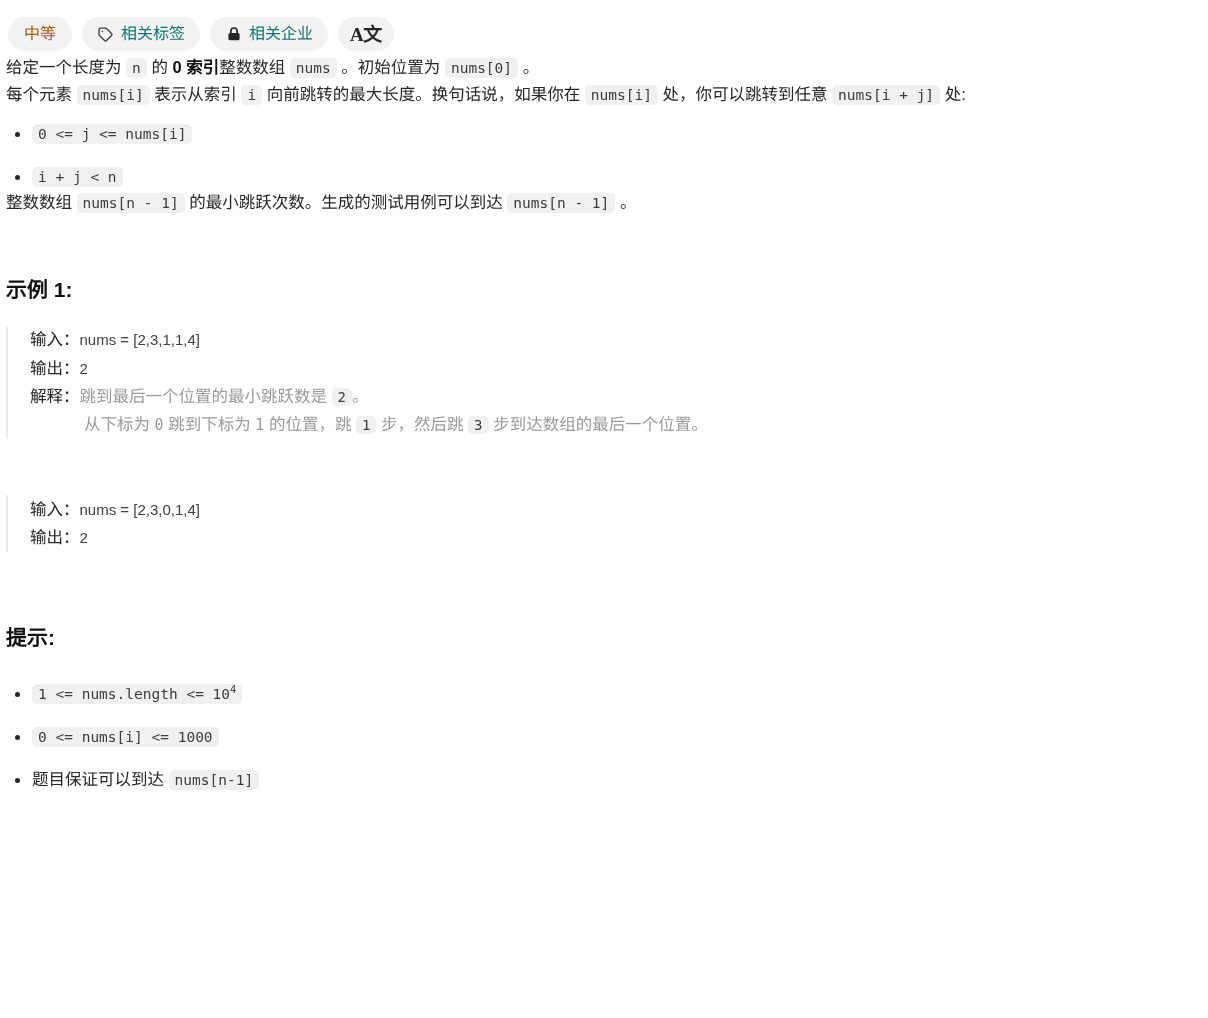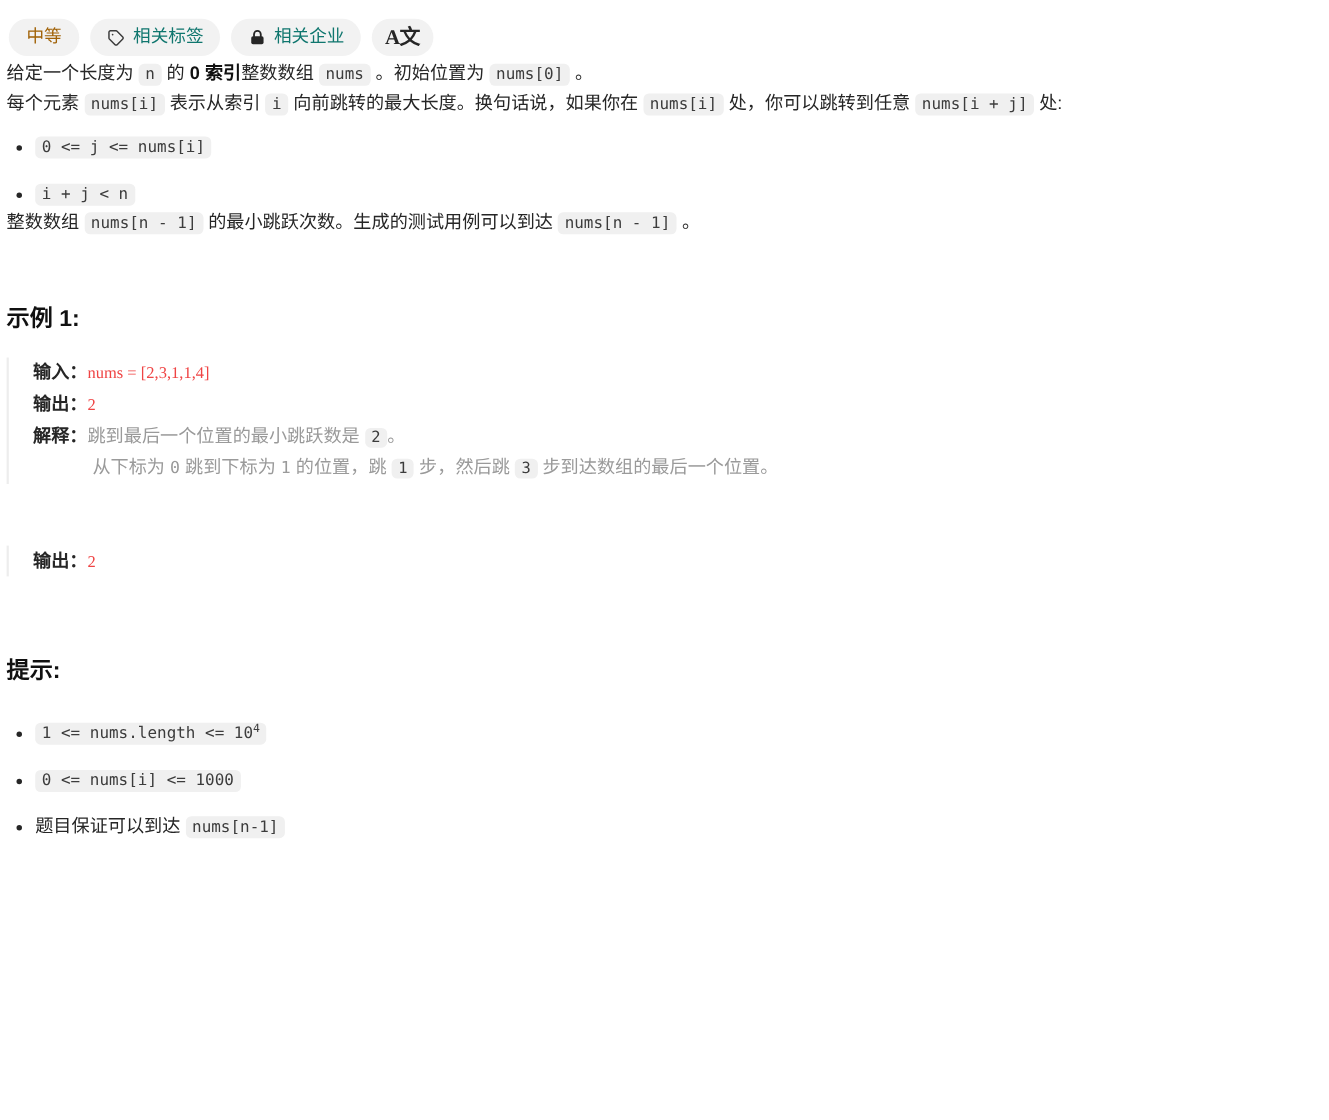--- a/index.html
+++ b/index.html
@@ -140,27 +140,27 @@
   .example {
     margin: 20px 0 0 0;
     padding: 0 0 0 22px;
     border-left: 2px solid #ededed;
     font-size: 16.5px;
     line-height: 1.72;
     color: #9a9a9a;
   }
   .example .row { display: block; }
   .example .lab {
-    font-weight: 700;
+    font-weight: 400;
     color: #262626;
   }
   .example .mono {
-    font-family: Liberation Serif, serif;
+    font-family: Liberation Sans, sans-serif;
     font-size: 15px;
-    color: #ef4444;
+    color: #404040;
     text-align: center;
   }
   .example .cont {
     display: block;
     padding-left: 54px;
   }
   .example .inlinecode {
     font-family: "DejaVu Sans Mono", "Liberation Mono", monospace;
     background: #f0f0f0;
     border-radius: 5px;
@@ -234,20 +234,21 @@
     <div class="example">
       <span class="row"><span class="lab">输入：</span><span class="mono">nums = [2,3,1,1,4]</span></span>
       <span class="row"><span class="lab">输出：</span><span class="mono">2</span></span>
       <span class="row"><span class="lab">解释：</span><span>跳到最后一个位置的最小跳跃数是 </span><span class="inlinecode">2</span><span>。</span></span>
       <span class="row cont"><span>从下标为 </span><span class="plainnum">0</span><span> 跳到下标为 </span><span class="plainnum">1</span><span> 的位置，跳 </span><span class="inlinecode">1</span><span> 步，然后跳 </span><span class="inlinecode">3</span><span> 步到达数组的最后一个位置。</span></span>
     </div>
 
     <div class="spacer-md"></div>
 
     <div class="example">
+      <span class="row"><span class="lab">输入：</span><span class="mono">nums = [2,3,0,1,4]</span></span>
       <span class="row"><span class="lab">输出：</span><span class="mono">2</span></span>
     </div>
 
     <div class="spacer-xl"></div>
 
     <h3 class="section">提示:</h3>
     <ul class="bullets" style="margin-top:28px">
       <li><code><span>1 &lt;= nums.length &lt;= 10</span><sup>4</sup></code></li>
       <li><code>0 &lt;= nums[i] &lt;= 1000</code></li>
       <li><span>题目保证可以到达 </span><code>nums[n-1]</code></li>

